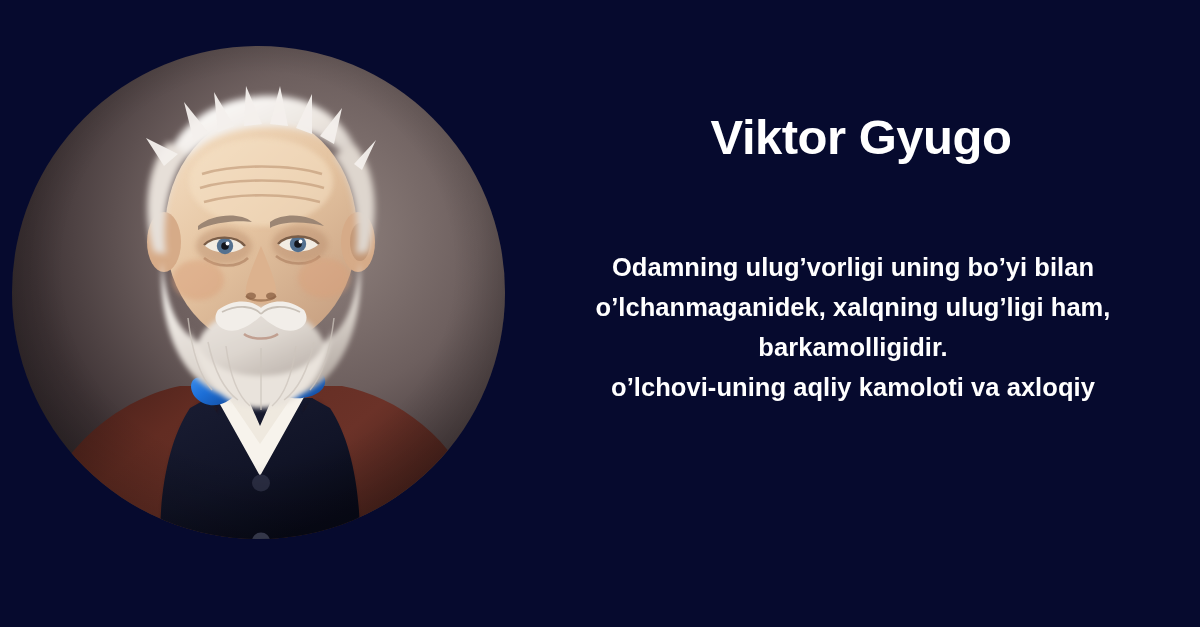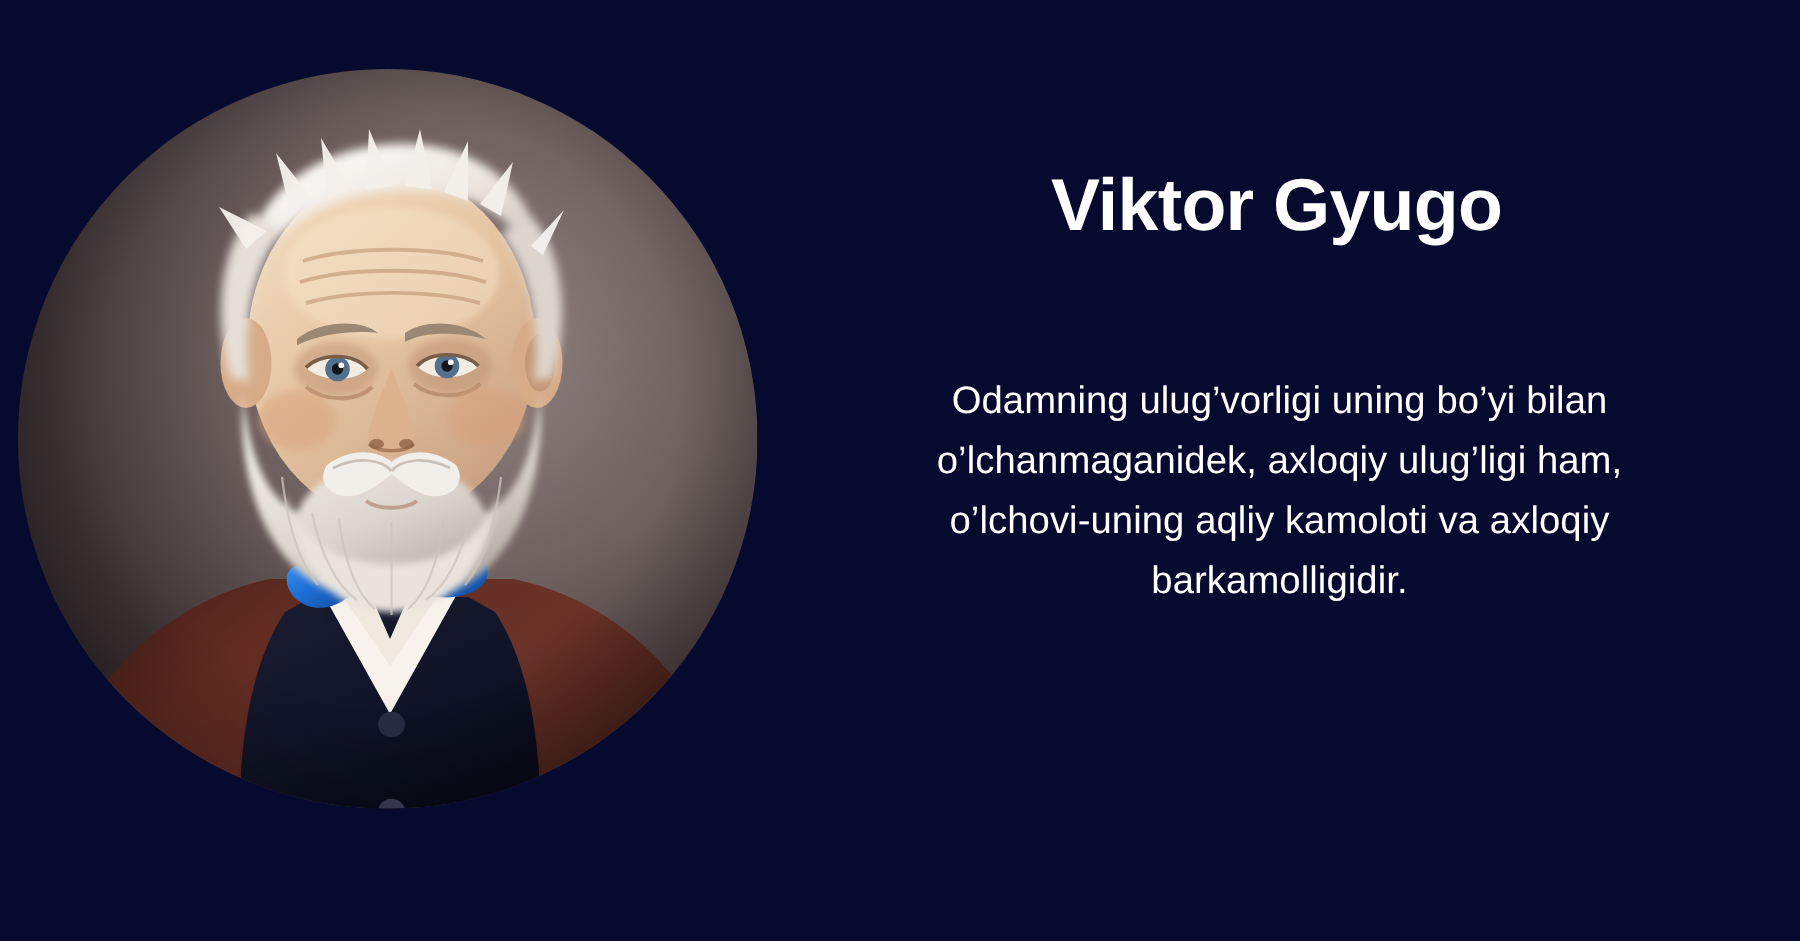--- a/index.html
+++ b/index.html
@@ -36,40 +36,40 @@
     position:absolute;
     left:515px;
     top:0;
     width:672px;
     height:627px;
   }
 
   .headline {
     position:absolute;
     top:112px;
-    left:0;
+    left:10px;
     width:672px;
     text-align:center;
     color:#ffffff;
     font-size:49px;
     font-weight:800;
     letter-spacing:-0.5px;
     line-height:1.05;
     white-space:nowrap;
   }
 
   .quote {
     position:absolute;
     top:247px;
     left:8px;
     width:660px;
     text-align:center;
     color:#ffffff;
     font-size:25.5px;
-    font-weight:400;
+    font-weight:700;
     line-height:40px;
     letter-spacing:0.05px;
   }
   .quote-line { display:block; white-space:nowrap; }
 </style>
 </head>
 <body>
 
 <div class="card">
 
@@ -249,19 +249,19 @@
       <rect x="0" y="0" width="493" height="493" fill="url(#vig)"></rect>
     </svg>
   </div>
 
   <div class="text-col">
 
     <div class="headline">Viktor Gyugo</div>
 
     <div class="quote">
       <span class="quote-line">Odamning ulug’vorligi uning bo’yi bilan</span>
-      <span class="quote-line">o’lchanmaganidek, axloqiy ulug’ligi ham,</span>
+      <span class="quote-line">o’lchanmaganidek, xalqning ulug’ligi ham,</span>
+      <span class="quote-line">barkamolligidir.</span>
       <span class="quote-line">o’lchovi-uning aqliy kamoloti va axloqiy</span>
-      <span class="quote-line">barkamolligidir.</span>
     </div>
 
   </div>
 </div>
 
 </body></html>

